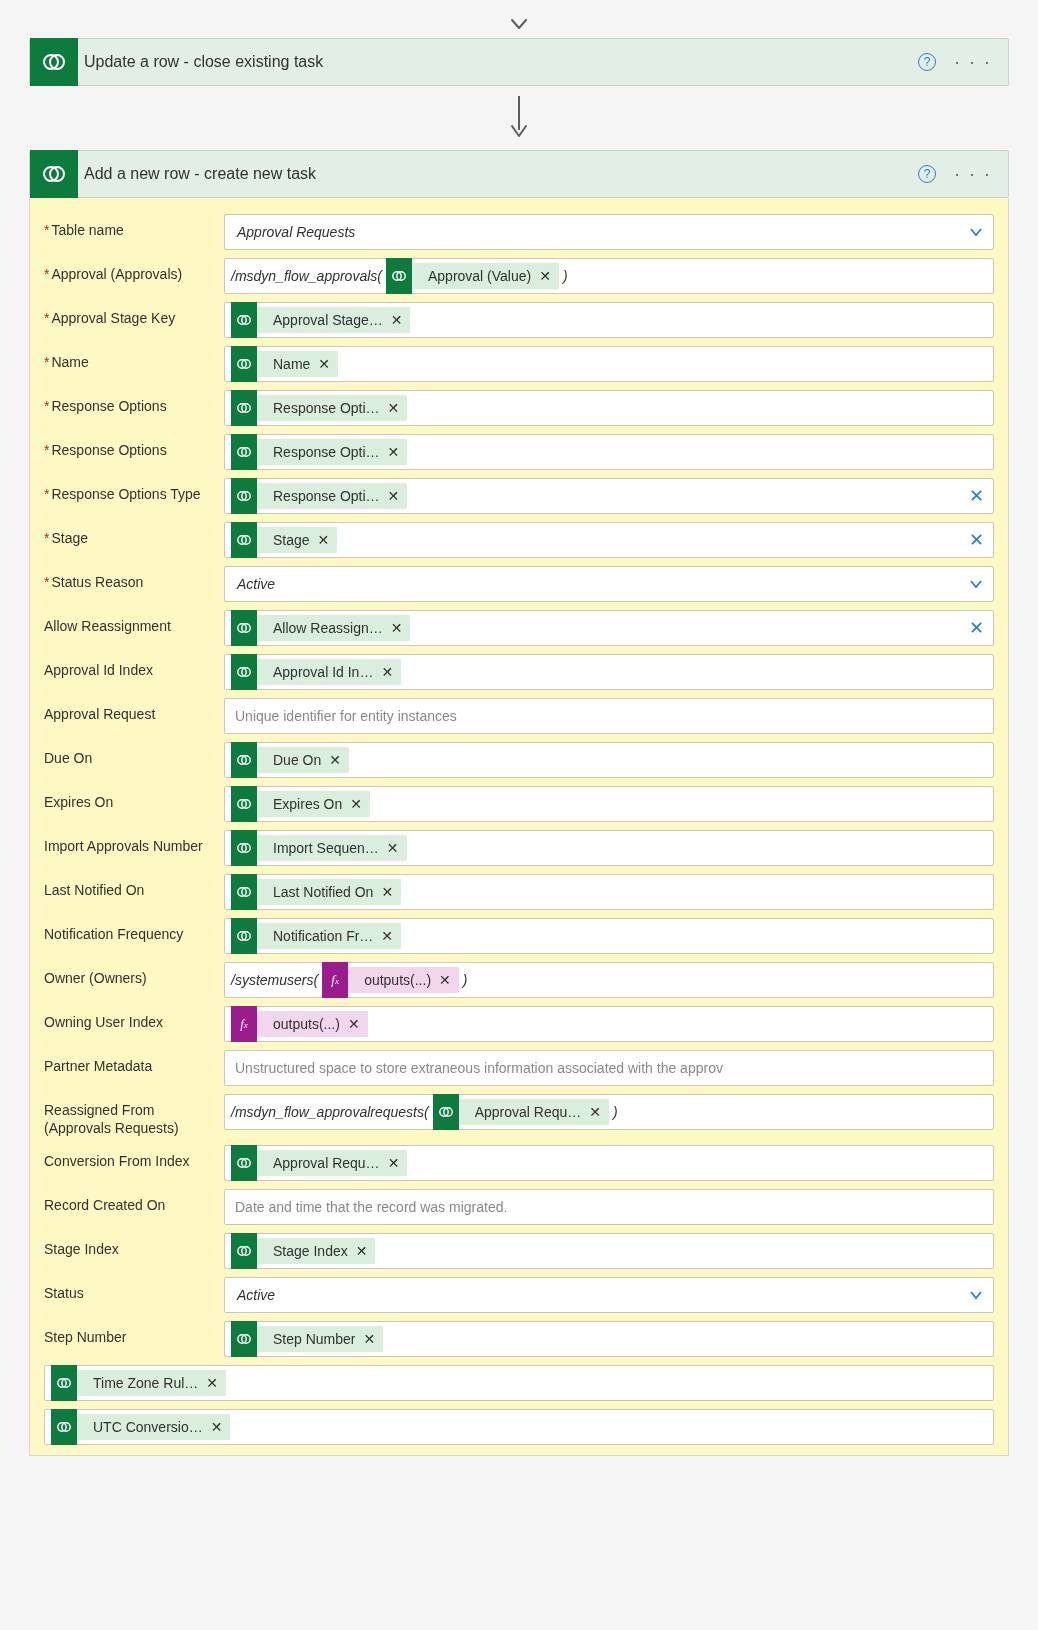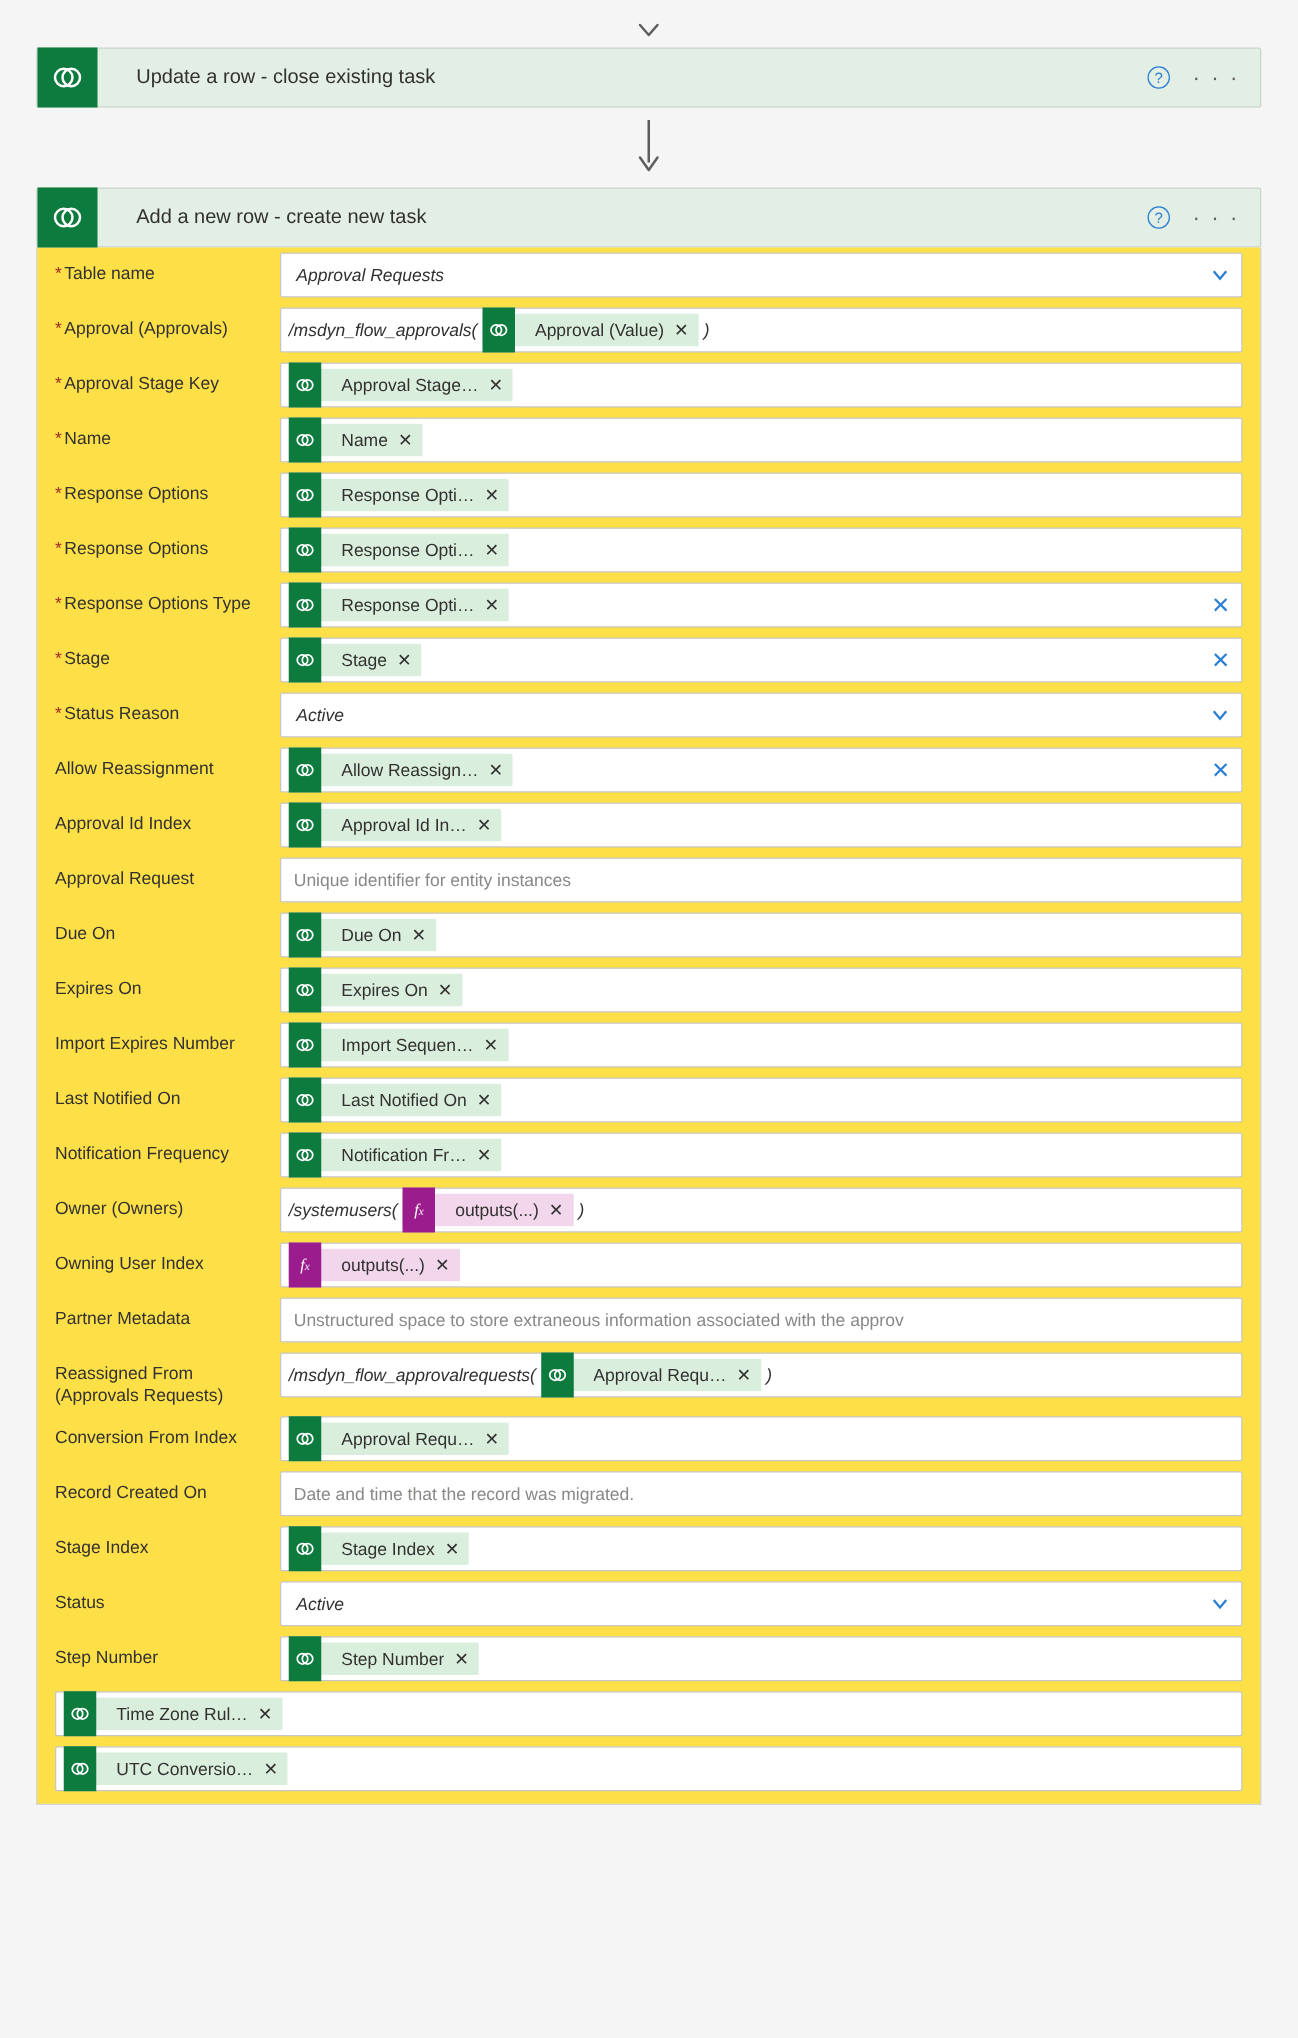--- a/index.html
+++ b/index.html
@@ -4,25 +4,25 @@
 <style>
   * { box-sizing: border-box; margin: 0; padding: 0; }
   body { font-family: "Segoe UI", Arial, sans-serif; background: #f5f5f5; color: #323130; font-size: 14px; padding: 10px 0 30px 0; }
   .canvas { width: 980px; margin: 0 auto; }
   .connector-arrow { display:flex; justify-content:center; margin: 6px 0 8px 0; color:#605e5c; }
   .card-header {
     display:flex; align-items:center; background:#e3efe4; border:1px solid #c8d6ca;
     height:48px; border-radius:2px;
   }
   .card-header .icon-box { width:48px; height:48px; background:#0d7a3e; display:flex; align-items:center; justify-content:center; }
-  .card-header .title { flex:1; padding-left:31px; font-size:16px; color:#323130; }
+  .card-header .title { flex:1; padding-left:6px; font-size:16px; color:#323130; }
   .card-header .right { display:flex; align-items:center; gap:18px; padding-right:16px; }
   .help-icon { width:18px; height:18px; border:1.5px solid #2a7fd4; border-radius:50%; color:#2a7fd4; display:flex; align-items:center; justify-content:center; font-size:12px; cursor:pointer; }
   .menu-dots { font-size:18px; color:#605e5c; letter-spacing:2px; cursor:pointer; }
-  .card-body { background:#fde047; border:1px solid #d6d6d6; border-top:none; padding:4px 14px 2px 14px; }
+  .card-body { background:#fef9c3; border:1px solid #d6d6d6; border-top:none; padding:16px 14px 2px 14px; }
   .row { display:flex; align-items:flex-start; margin-bottom:8px; }
   .label { width:180px; padding-top:8px; padding-right:12px; color:#323130; line-height:1.25; }
   .label .req { color:#a4262c; margin-right:2px; }
   .field-wrap { flex:1; position:relative; }
   .field { border:1px solid #c8c6c4; border-radius:2px; background:#fff; min-height:36px; display:flex; align-items:center; padding:3px 34px 3px 6px; flex-wrap:wrap; gap:4px; }
   .field.select { padding-left:12px; cursor:pointer; }
   .field .placeholder { color:#8a8886; padding-left:4px; }
   .chevron { position:absolute; right:10px; top:50%; transform:translateY(-50%); color:#2a7fd4; pointer-events:none; }
   .clear-x { position:absolute; right:10px; top:50%; transform:translateY(-50%); color:#2a7fd4; font-size:18px; cursor:pointer; }
   .token { display:inline-flex; align-items:center; background:#daeedd; border-radius:1px; height:26px; padding-right:8px;justify-content:flex-end; }
@@ -305,21 +305,21 @@
                     <circle cx="10" cy="8" r="4.2" stroke="#fff" stroke-width="1.4" fill="none"></circle>
                   </svg>
                 </span>
                 <span class="tok-label">Expires On</span>
                 <span class="tok-x">✕</span>
               </span>
             </div>
           </div>
         </div>
         <div class="row">
-          <div class="label"><span>Import Expires Number</span></div>
+          <div class="label"><span>Import Approvals Number</span></div>
           <div class="field-wrap">
             <div class="field">
               <span class="token">
                 <span class="tok-icon">
                   <svg width="16" height="16" viewBox="0 0 16 16">
                     <circle cx="6" cy="8" r="4.2" stroke="#fff" stroke-width="1.4" fill="none"></circle>
                     <circle cx="10" cy="8" r="4.2" stroke="#fff" stroke-width="1.4" fill="none"></circle>
                   </svg>
                 </span>
                 <span class="tok-label">Import Sequen…</span>

